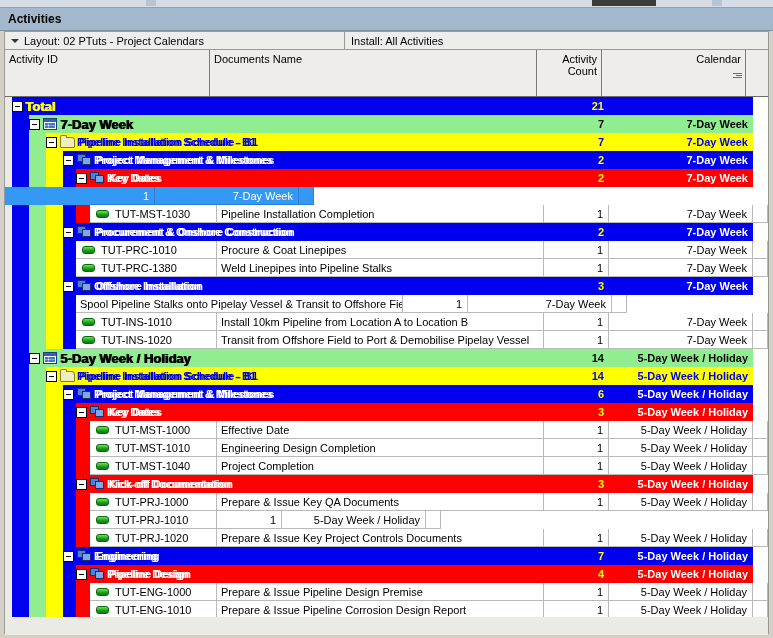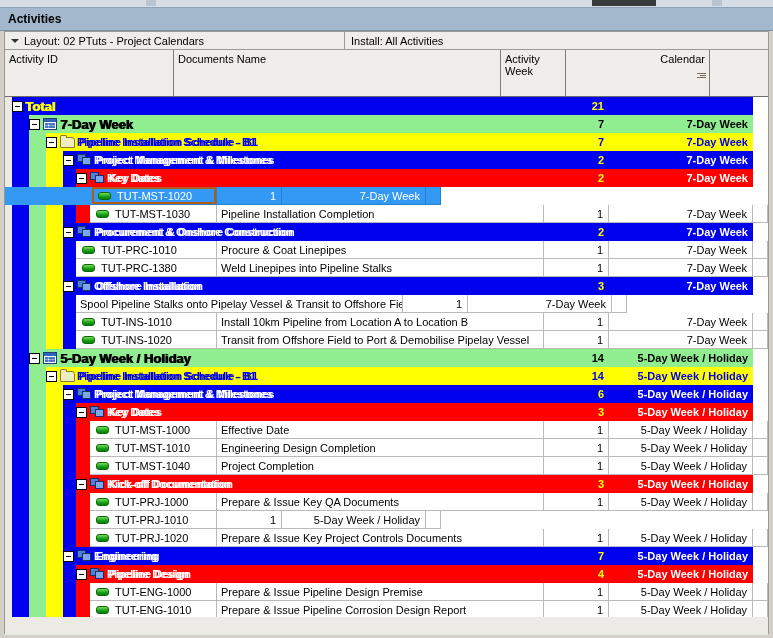--- a/index.html
+++ b/index.html
@@ -36,23 +36,23 @@
   }
   #filter-box{flex:1;display:flex;align-items:center;padding-left:6px;background:#efedea;}
   .optxt{font-size:11px;color:#000;white-space:nowrap;}
 
   
   #colhead{display:flex;height:46px;background:#efedea;border-bottom:1px solid #6d6d6d;}
   .ch{
     box-sizing:border-box;border-right:1px solid #7a7a7a;padding:3px 4px 0 4px;
     font-size:11px;color:#000;position:relative;background:#efedea;
   }
-  .ch.c-id{width:169px;}
+  .ch.c-id{width:205px;}
   .ch.c-name{width:327px;}
-  .ch.c-count{width:65px;}
+  .ch.c-count{width:65px;text-align:right;}
   .ch.c-cal{width:144px;text-align:right;}
   .ch.c-pad{width:15px;border-right:none;}
   .ch .l2{display:block;}
   .sortmark{position:absolute;right:3px;bottom:16px;width:9px;height:7px;}
   .sortmark i{display:block;height:1px;background:#7a6a55;margin-bottom:1px;}
   .sortmark i:nth-child(1){width:9px;}
   .sortmark i:nth-child(2){width:6px;margin-left:3px;}
   .sortmark i:nth-child(3){width:9px;}
 
   
@@ -146,21 +146,21 @@
 
   <div id="colhead">
     <div class="ch c-id">
       <span>Activity ID</span>
     </div>
     <div class="ch c-name">
       <span>Documents Name</span>
     </div>
     <div class="ch c-count">
       <span>Activity</span>
-      <span class="l2">Week</span>
+      <span class="l2">Count</span>
     </div>
     <div class="ch c-cal">
       <span>Calendar</span>
       <span class="sortmark">
           <i></i>
           <i></i>
           <i></i>
         </span>
     </div>
     <div class="ch c-pad"></div>
@@ -281,26 +281,20 @@
       </div>
       <div class="row leaf sel">
         <div class="stripe" style="width: 7px; background: rgb(51, 153, 245);"></div>
         <div class="stripes">
           <div class="stripe" style="width: 17px; background: rgb(51, 153, 245);"></div>
           <div class="stripe" style="width: 17px; background: rgb(51, 153, 245);"></div>
           <div class="stripe" style="width: 17px; background: rgb(51, 153, 245);"></div>
           <div class="stripe" style="width: 13px; background: rgb(51, 153, 245);"></div>
           <div class="stripe" style="width: 14px; background: rgb(51, 153, 245);"></div>
         </div>
-        <div class="cell c-id-cell" style="width: 127px;">
-          <div class="idbox">
-            <span class="actdot"></span>
-            <span>TUT-MST-1020</span>
-          </div>
-        </div>
         <div class="cell c-count-cell">1</div>
         <div class="cell c-cal-cell">7-Day Week</div>
         <div class="cell c-pad-cell"></div>
       </div>
       <div class="row leaf">
         <div class="stripe" style="width: 7px; background: rgb(236, 234, 228);"></div>
         <div class="stripes">
           <div class="stripe" style="width: 17px; background: rgb(0, 0, 238);"></div>
           <div class="stripe" style="width: 17px; background: rgb(144, 238, 144);"></div>
           <div class="stripe" style="width: 17px; background: rgb(255, 255, 0);"></div>

